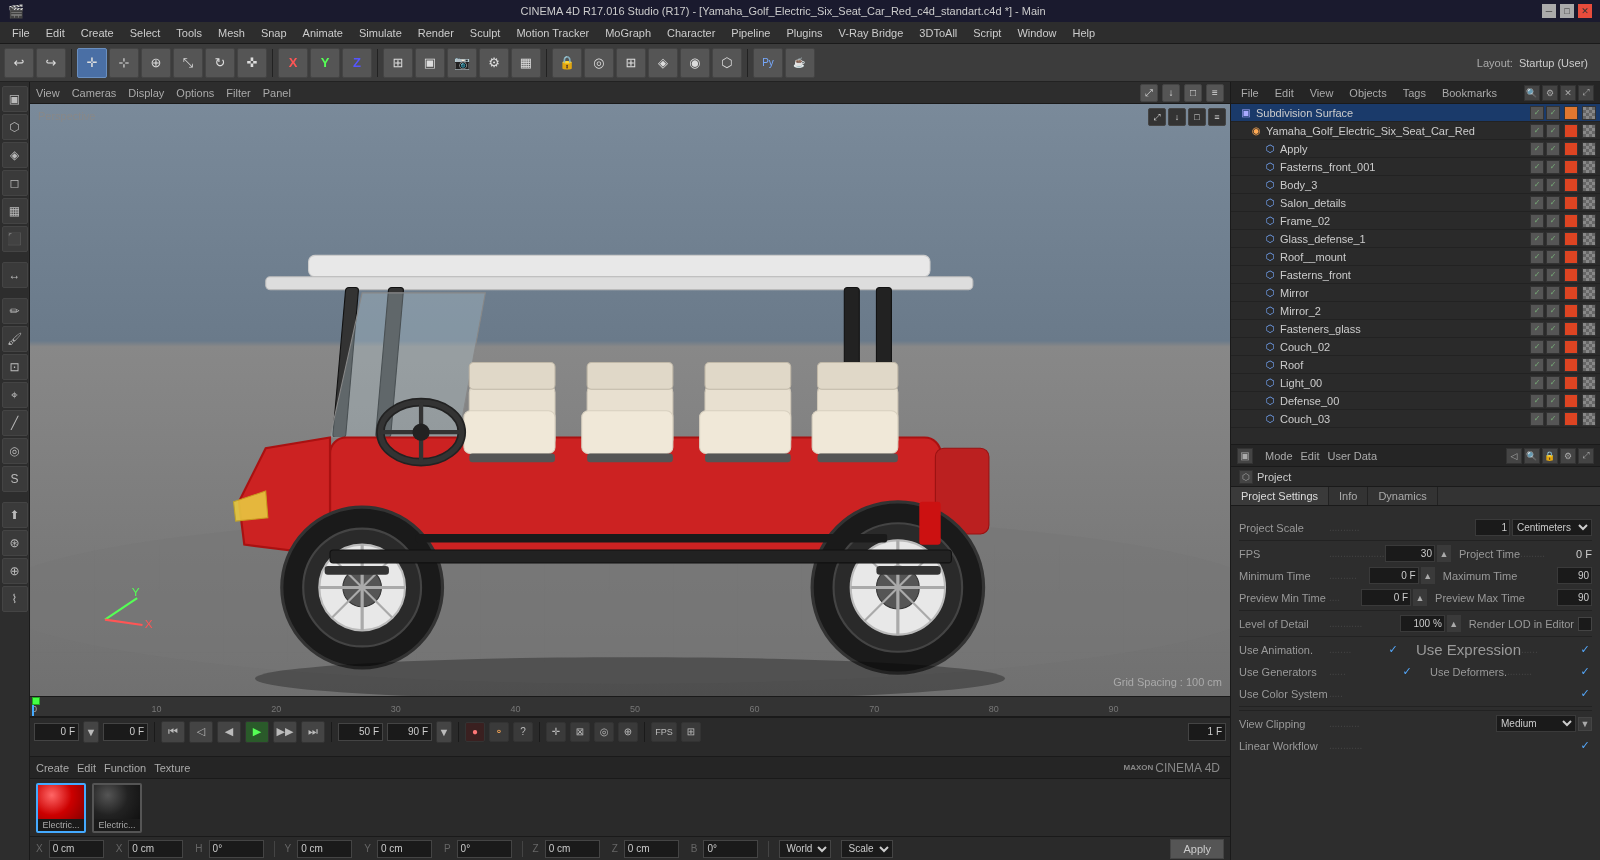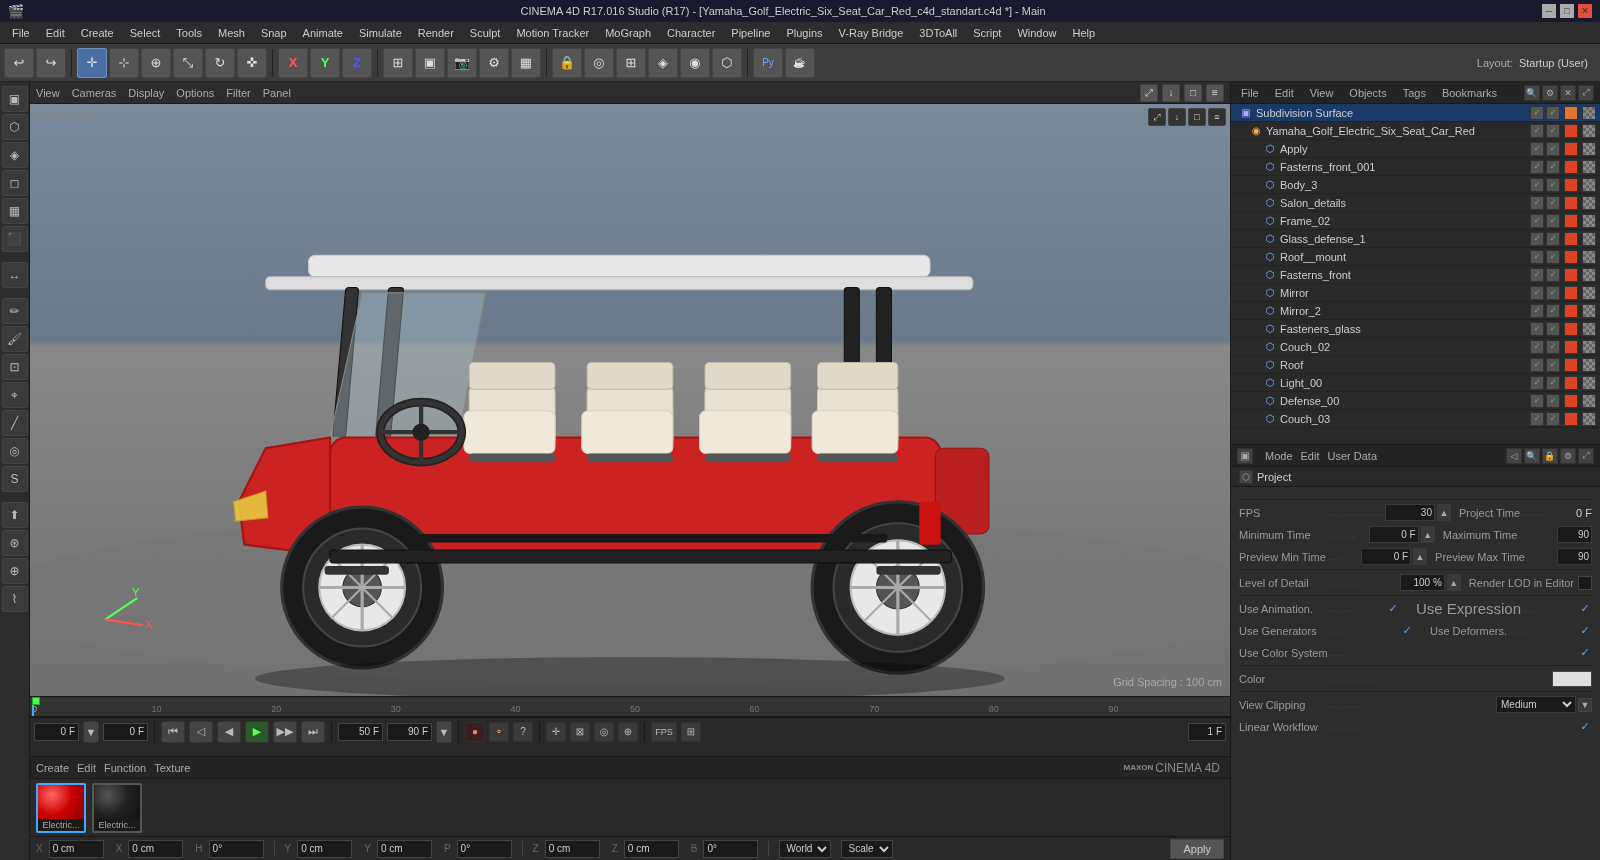--- a/index.html
+++ b/index.html
@@ -695,25 +695,41 @@
           <div style="width:16px;height:16px;background:#444;border:1px solid #333;display:flex;align-items:center;justify-content:center;font-size:9px;cursor:pointer;color:#aaa;">⚙</div>
           <div style="width:16px;height:16px;background:#444;border:1px solid #333;display:flex;align-items:center;justify-content:center;font-size:9px;cursor:pointer;color:#aaa;">⤢</div>
         </div>
       </div>
 
       <div style="height:20px;background:#2a2a2a;display:flex;align-items:center;padding:0 8px;border-bottom:1px solid #1a1a1a;">
         <div style="width:14px;height:14px;background:#444;border:1px solid #333;display:flex;align-items:center;justify-content:center;font-size:9px;color:#aaa;margin-right:4px;">⬡</div>
         <span style="color:#ccc;font-size:11px;">Project</span>
       </div>
 
+      <div id="props-tabs-row1">
+        <div class="props-tab active">Project Settings</div>
+        <div class="props-tab">Info</div>
+        <div class="props-tab">Dynamics</div>
+      </div>
 
 
       <div id="props-content">
         <div class="props-section-title"></div>
 
+        <div class="prop-line">
+          <span class="pl-name">Project Scale</span>
+          <span class="pl-dots">...........</span>
+          <div style="display:flex;align-items:center;gap:2px;">
+            <input class="pl-input" value="1" style="width: 35px;">
+            <select class="pl-dropdown">
+              <option>Centimeters</option>
+              <option>Meters</option>
+            </select>
+          </div>
+        </div>
 
 
         <div class="h-sep"></div>
 
         <div class="prop-line">
           <span class="pl-name">FPS</span>
           <span class="pl-dots">.....................</span>
           <div style="display:flex;align-items:center;gap:2px;margin-right:auto;">
             <input class="pl-input" value="30" style="">
             <div class="pl-stepper">▲</div>
@@ -782,25 +798,20 @@
 
         <div class="prop-line">
           <span class="pl-name">Use Color System</span>
           <span class="pl-dots">.....</span>
           <div class="props-checkbox">✓</div>
         </div>
 
         <div class="h-sep"></div>
 
 
-        <div class="prop-line">
-          <span class="pl-name">Color</span>
-          <span class="pl-dots">.................</span>
-          <div style="width:40px;height:16px;background:#e0e0e0;border:1px solid #444;cursor:pointer;margin-left:4px;"></div>
-        </div>
 
         <div class="h-sep"></div>
 
         <div class="prop-line">
           <span class="pl-name">View Clipping</span>
           <span class="pl-dots">...........</span>
           <select class="pl-dropdown" style="width:70px;">
             <option>Medium</option>
             <option>Small</option>
             <option>Large</option>

